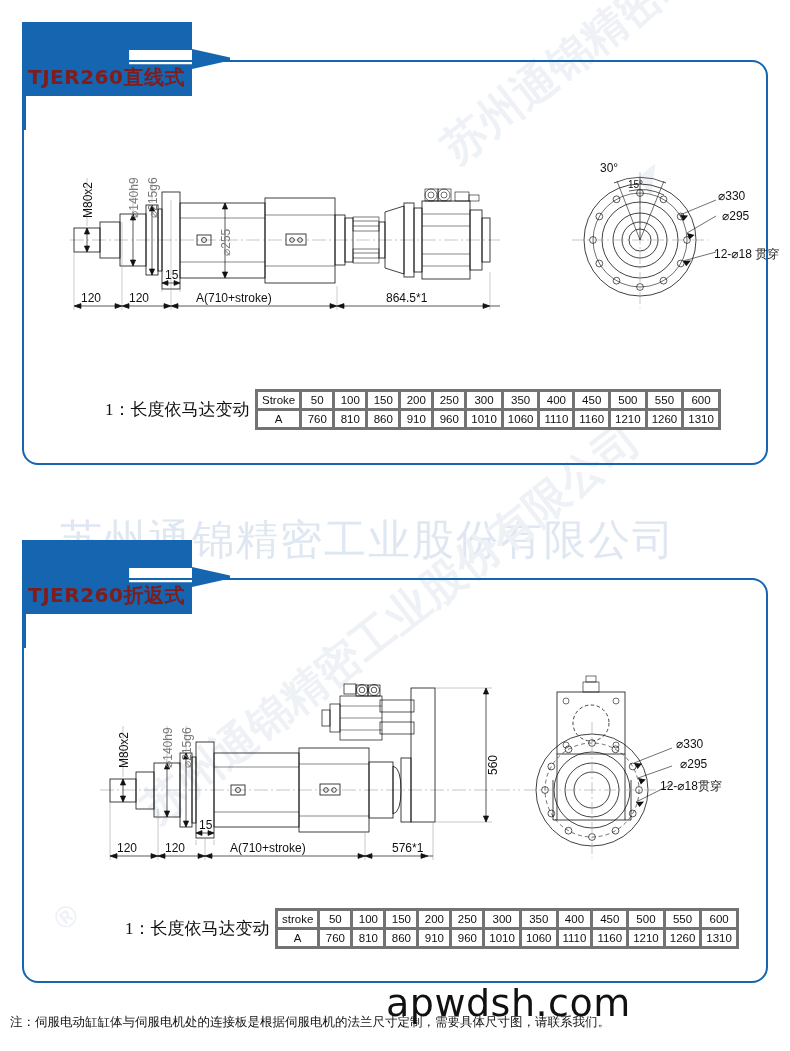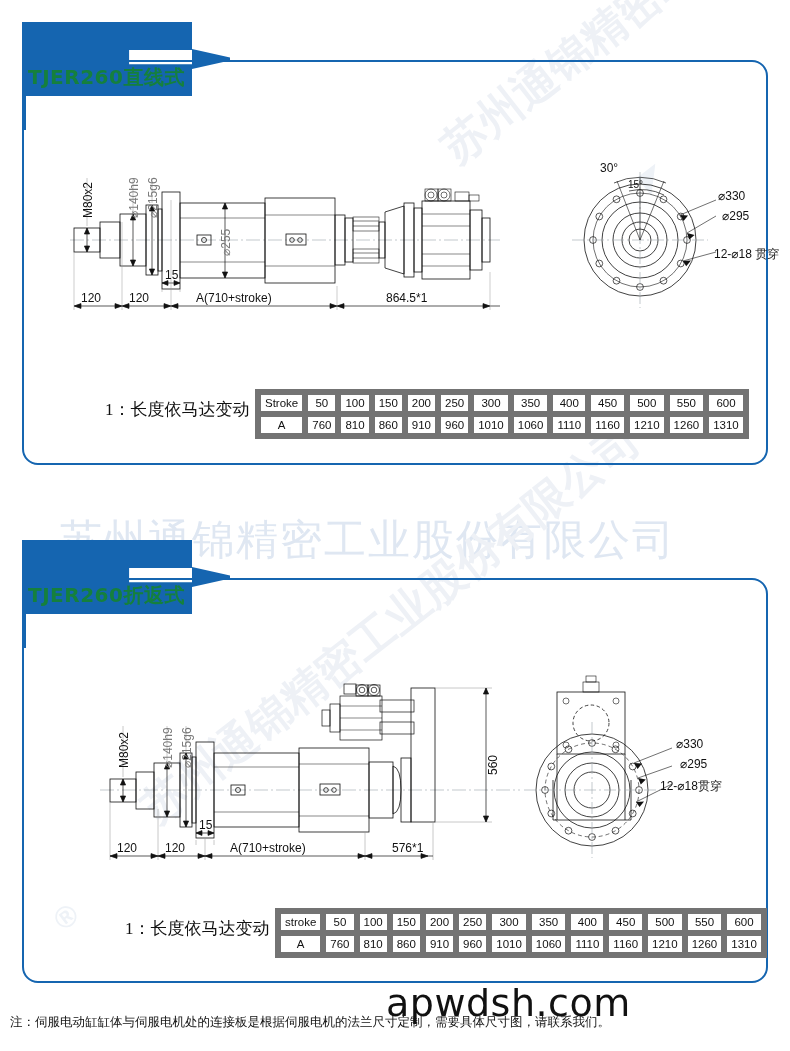--- a/index.html
+++ b/index.html
@@ -52,39 +52,39 @@
     position:absolute; left:192px; top:27px; width:38px; height:20px;
     background:#1565b0;
     clip-path: polygon(0 0, 100% 42%, 100% 58%, 0 100%);
   }
   .banner .pole {
     position:absolute; left:22px; top:0px; width:4px; height:108px;
     background:#1565b0;
   }
   .banner .title {
     position:absolute; left:28px; top:42px;
-    font-size:20px; font-weight:bold; color:#15803d;
+    font-size:20px; font-weight:bold; color:#7f1d1d;
     letter-spacing:0.5px; white-space:nowrap;
     font-family:"DejaVu Sans","Liberation Sans",sans-serif;
   }
   #banner-1 { top:22px; }
   #banner-2 { top:540px; }
 
   
   .drawing { position:absolute; inset:0; z-index:3; }
 
   svg.cad { position:absolute; left:0; top:0; }
 
   
   .spec-wrap { position:absolute; z-index:5; }
   #spec-1 { left:255px; top:389px; }
   #spec-2 { left:275px; top:908px; }
   table.spec { border-collapse:collapse; background:#ffffff; }
   table.spec td {
-    border:6px solid #737373;
+    border:3px solid #737373;
     font-size:11.5px; font-family:"Liberation Sans",sans-serif;
     text-align:center; padding:1px 4px; min-width:33px; height:17px;
     color:#111; line-height:14px;
   }
   table.spec td.hdr { font-weight:normal; }
   table.spec td.lbl { min-width:42px; }
 
   .note-len {
     position:absolute; z-index:5; font-size:17px; color:#111;
     font-family:Liberation Serif, serif; white-space:nowrap;

